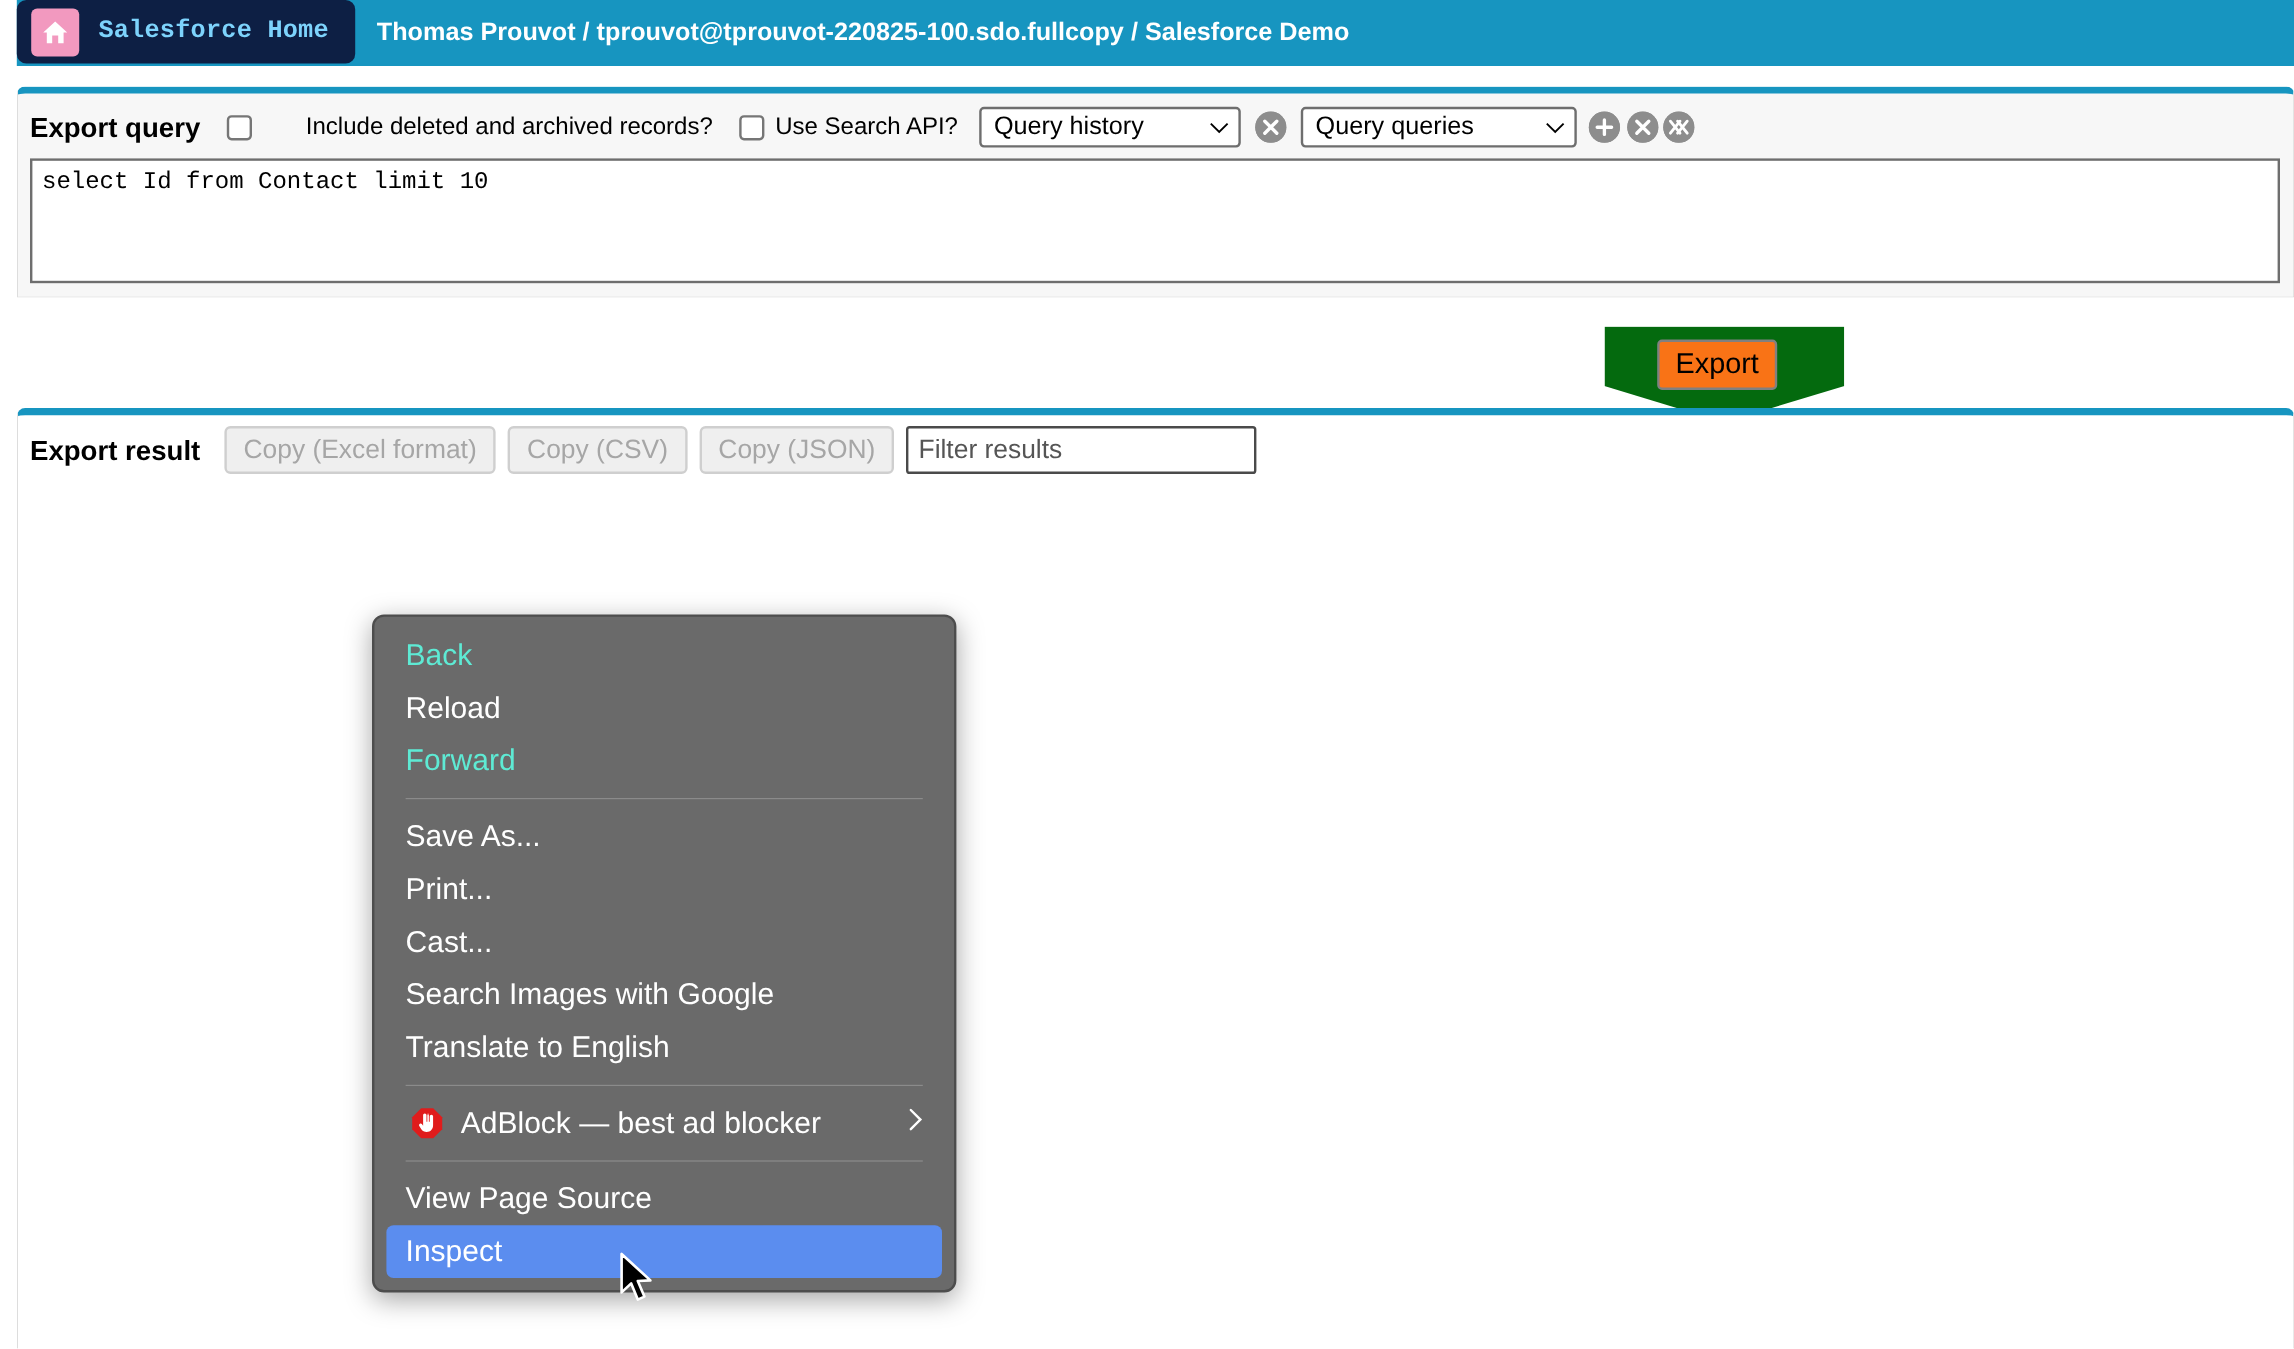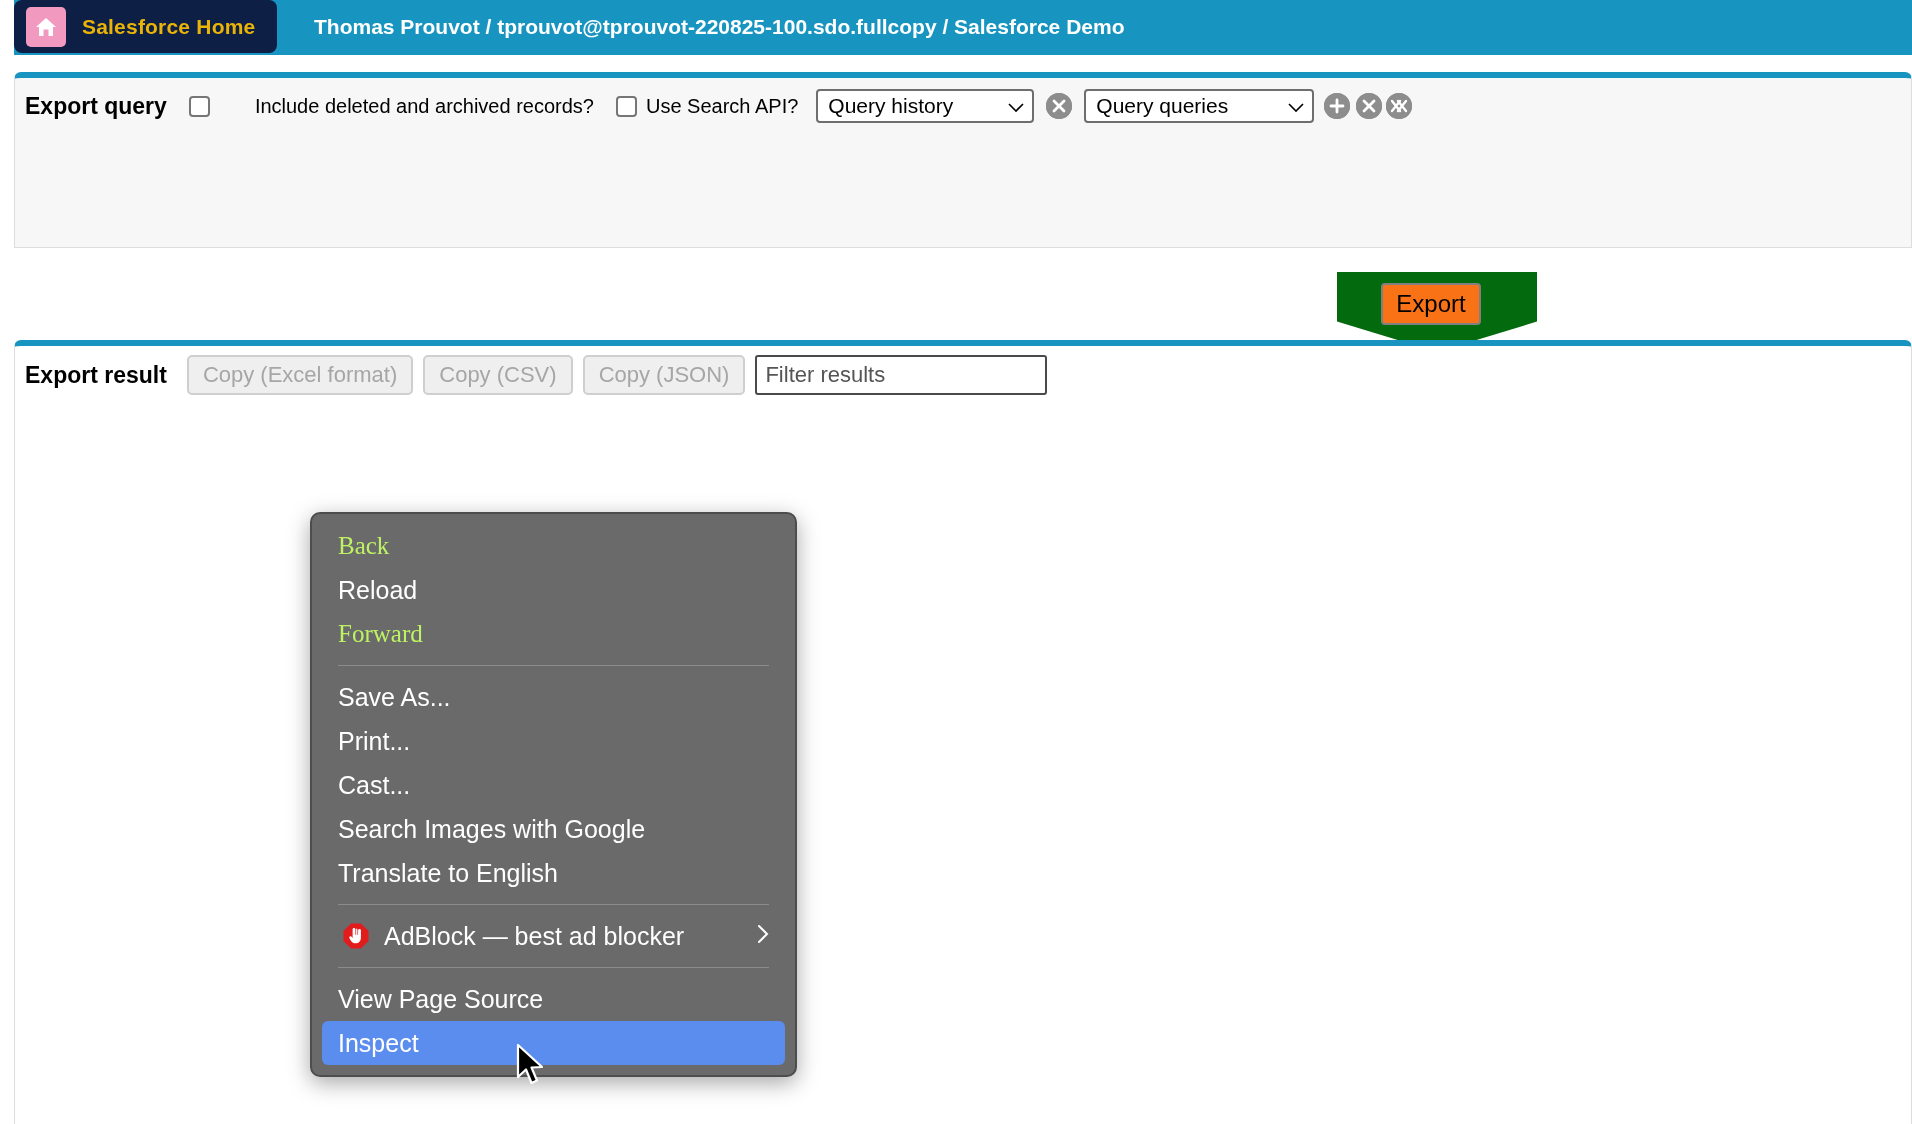--- a/index.html
+++ b/index.html
@@ -47,25 +47,26 @@
     margin-left: 12px;
     margin-right: 16px;
     background: #f299bf;
     border-radius: 5px;
     display: flex;
     align-items: center;
     justify-content: center;
   }
   .sf-home-icon svg { display:block; }
   .sf-home-label {
-    color: #eab308;
+    color: #7dd3fc;
     font-size: 21px;
     font-weight: 600;
     letter-spacing: 0.2px;
     white-space: nowrap;
+    font-family: Liberation Mono, monospace;
   }
   .sf-org-info {
     position: absolute;
     left: 300px;
     top: 0;
     height: 53px;
     display: flex;
     align-items: center;
     color: #ffffff;
     font-size: 21px;
@@ -262,21 +263,21 @@
   .menu-item {
     height: 44px;
     display: flex;
     align-items: center;
     padding: 0 26px;
     font-size: 25px;
     color: #ffffff;
     white-space: nowrap;
     box-sizing: border-box;
   }
-  .menu-item.disabled { color: #bef264; font-family: Liberation Serif, serif; }
+  .menu-item.disabled { color: #5eead4; }
   .menu-item.highlight {
     background: #5b8def;
     border-radius: 6px;
     margin: 0 10px;
     padding: 0 16px;
   }
   .menu-sep {
     height: 1px;
     background: #8b8b8b;
     margin: 9px 26px;
@@ -379,20 +380,21 @@
       <span class="rndbtn" style="margin-left:4px;">
         <svg width="26" height="26" viewBox="0 0 26 26">
           <circle cx="13" cy="13" r="13" fill="#8d8d8d"></circle>
           <path d="M6 8 L14 18 M14 8 L6 18" stroke="#ffffff" stroke-width="2.4" stroke-linecap="round"></path>
           <path d="M12 8 L20 18 M20 8 L12 18" stroke="#ffffff" stroke-width="2.4" stroke-linecap="round"></path>
         </svg>
       </span>
 
     </div>
 
+    <div id="query-textarea">select Id from Contact limit 10</div>
   </div>
 
   <div id="export-highlight"></div>
   <div id="export-button">Export</div>
 
   <div class="panel" id="panel-result">
     <div class="result-toolbar">
       <span class="section-title">Export result</span>
       <span class="copy-btn" style="margin-left:20px;">Copy (Excel format)</span>
       <span class="copy-btn" style="margin-left:10px;">Copy (CSV)</span>

